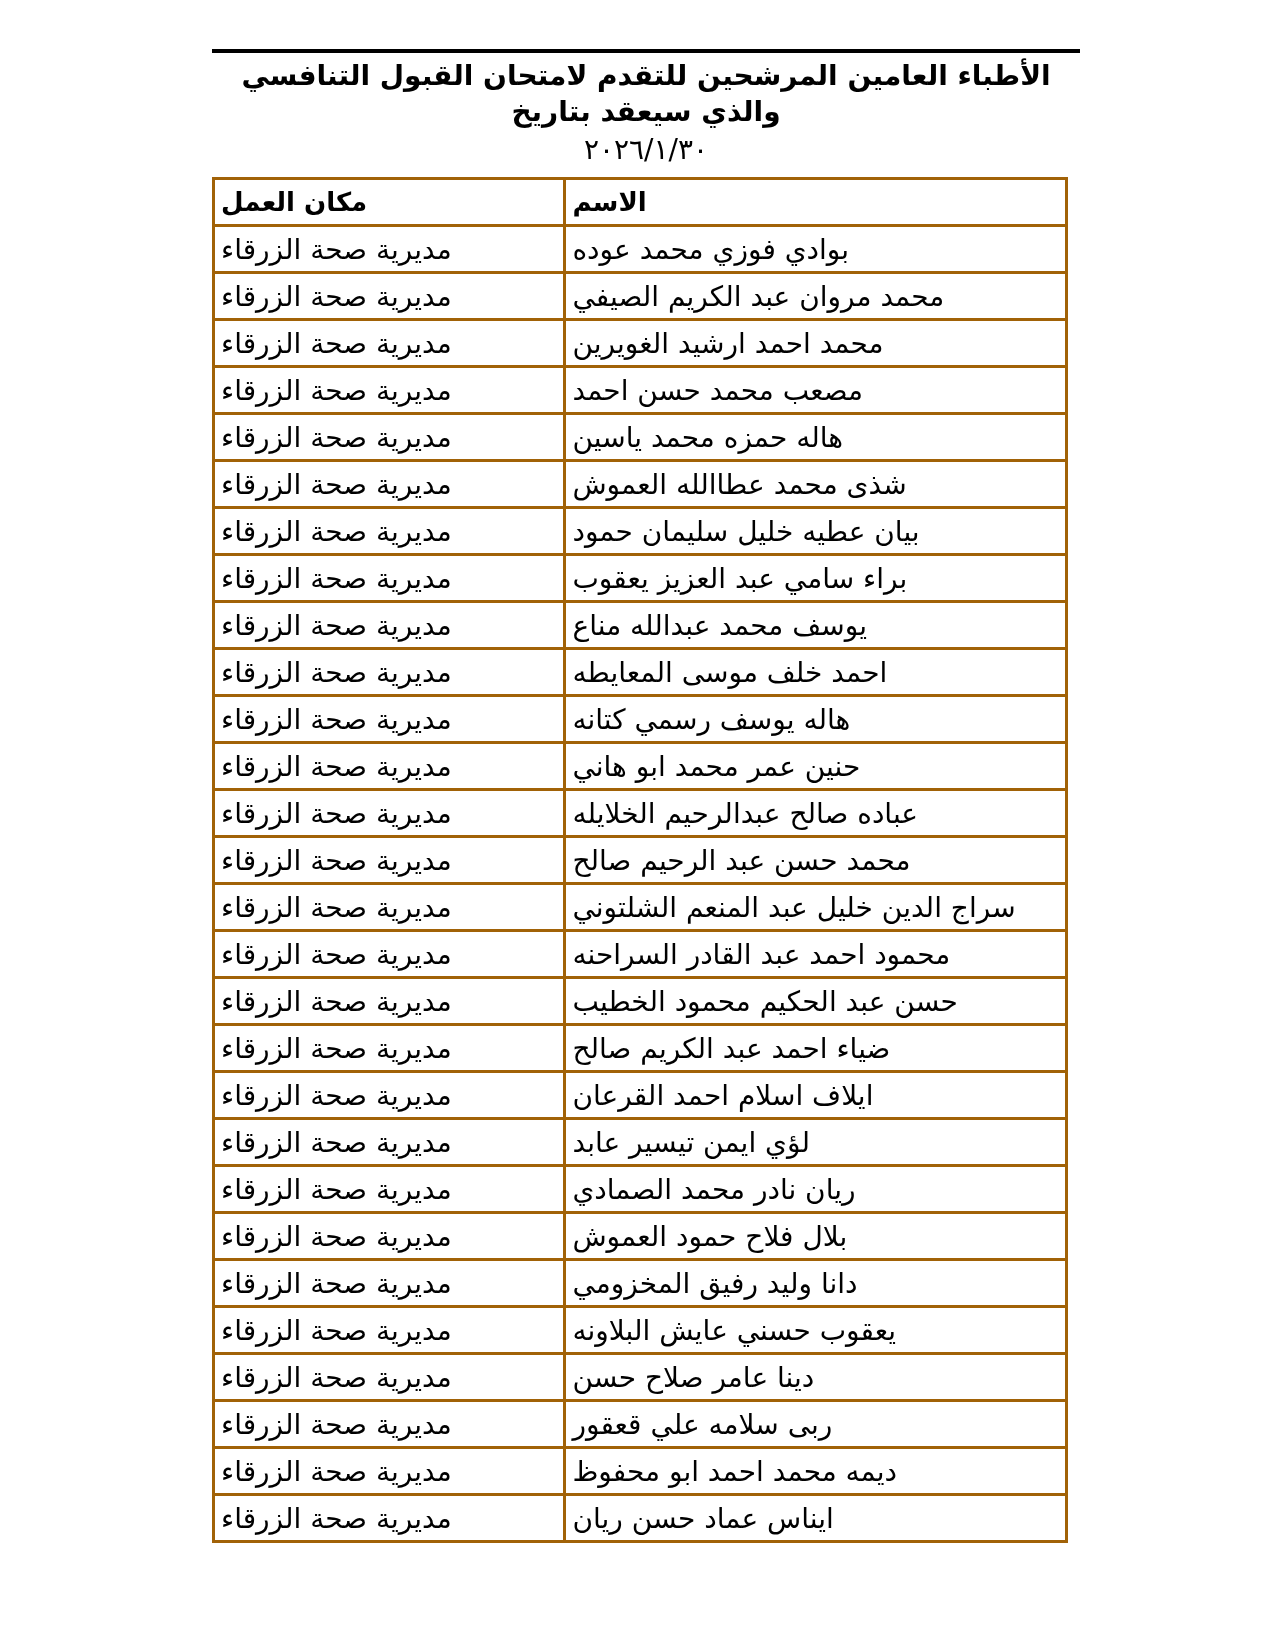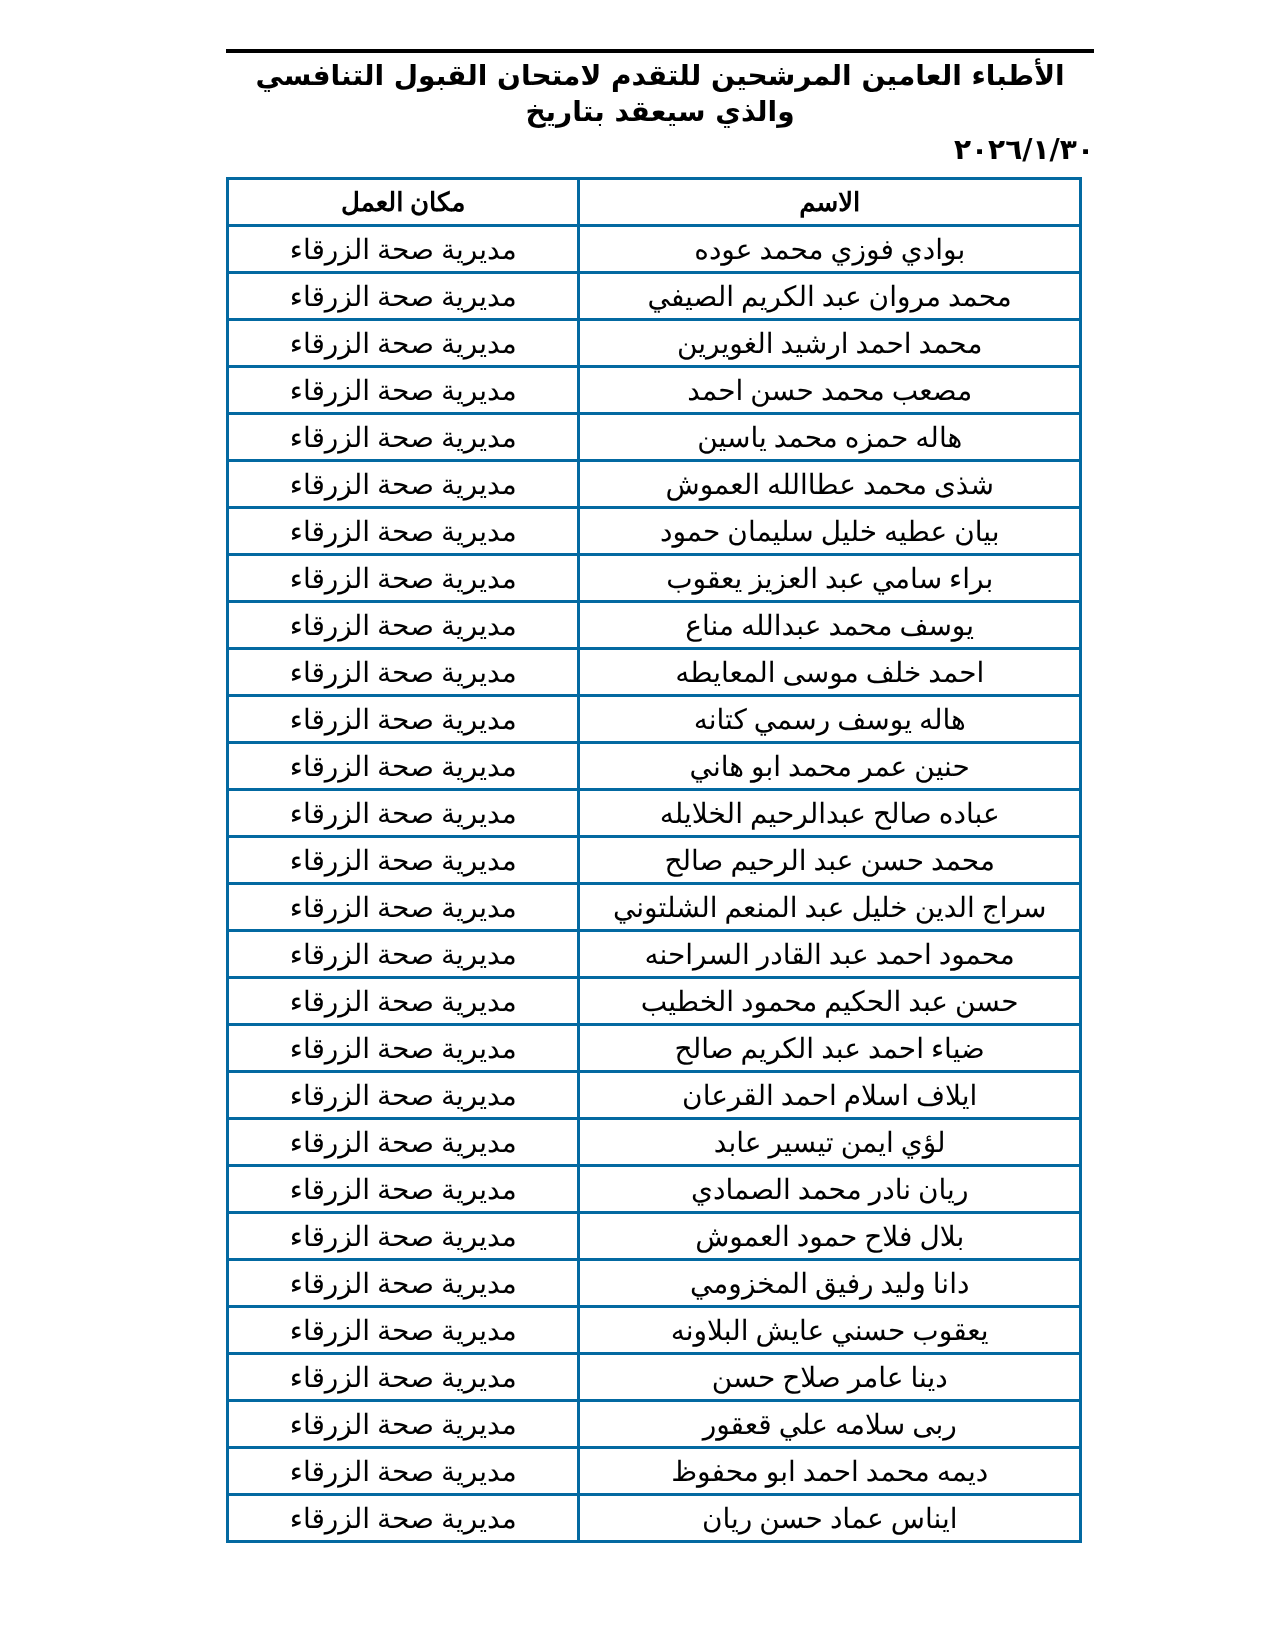--- a/index.html
+++ b/index.html
@@ -10,62 +10,62 @@
   body {
     width: 1275px;
     height: 1650px;
     position: relative;
     font-family: "DejaVu Sans", sans-serif;
     color: #000000;
     overflow: hidden;
   }
   .content {
     position: absolute;
-    left: 226px;
+    left: 212px;
     top: 0;
     width: 868px;
   }
   .top-rule {
     margin-top: 49px;
     border-top: 4px solid #000000;
     width: 100%;
   }
   .doc-title {
     direction: rtl;
     text-align: center;
     font-weight: bold;
     font-size: 28px;
     line-height: 1.3;
     margin-top: 5px;
   }
   .doc-date {
     direction: rtl;
-    font-weight: bold;
+    text-align: center;
+    font-weight: normal;
     font-size: 28px;
     line-height: 1.2;
     margin-top: 2px;
     letter-spacing: 1px;
   }
   table.candidates {
     direction: rtl;
     border-collapse: collapse;
     table-layout: fixed;
     width: 856px;
     margin-top: 11px;
     border: 3px solid #000000;
   }
   table.candidates th,
   table.candidates td {
-    border: 3px solid #0369a1;
-    text-align: center;
+    border: 3px solid #a16207;
+    text-align: left;
     vertical-align: middle;
     padding: 0 6px;
     overflow: hidden;
     white-space: nowrap;
-    font-family: Liberation Serif, serif;
   }
   table.candidates th {
     height: 44px;
     font-size: 26px;
     font-weight: bold;
   }
   table.candidates td {
     height: 44px;
     font-size: 28px;
     font-weight: normal;

